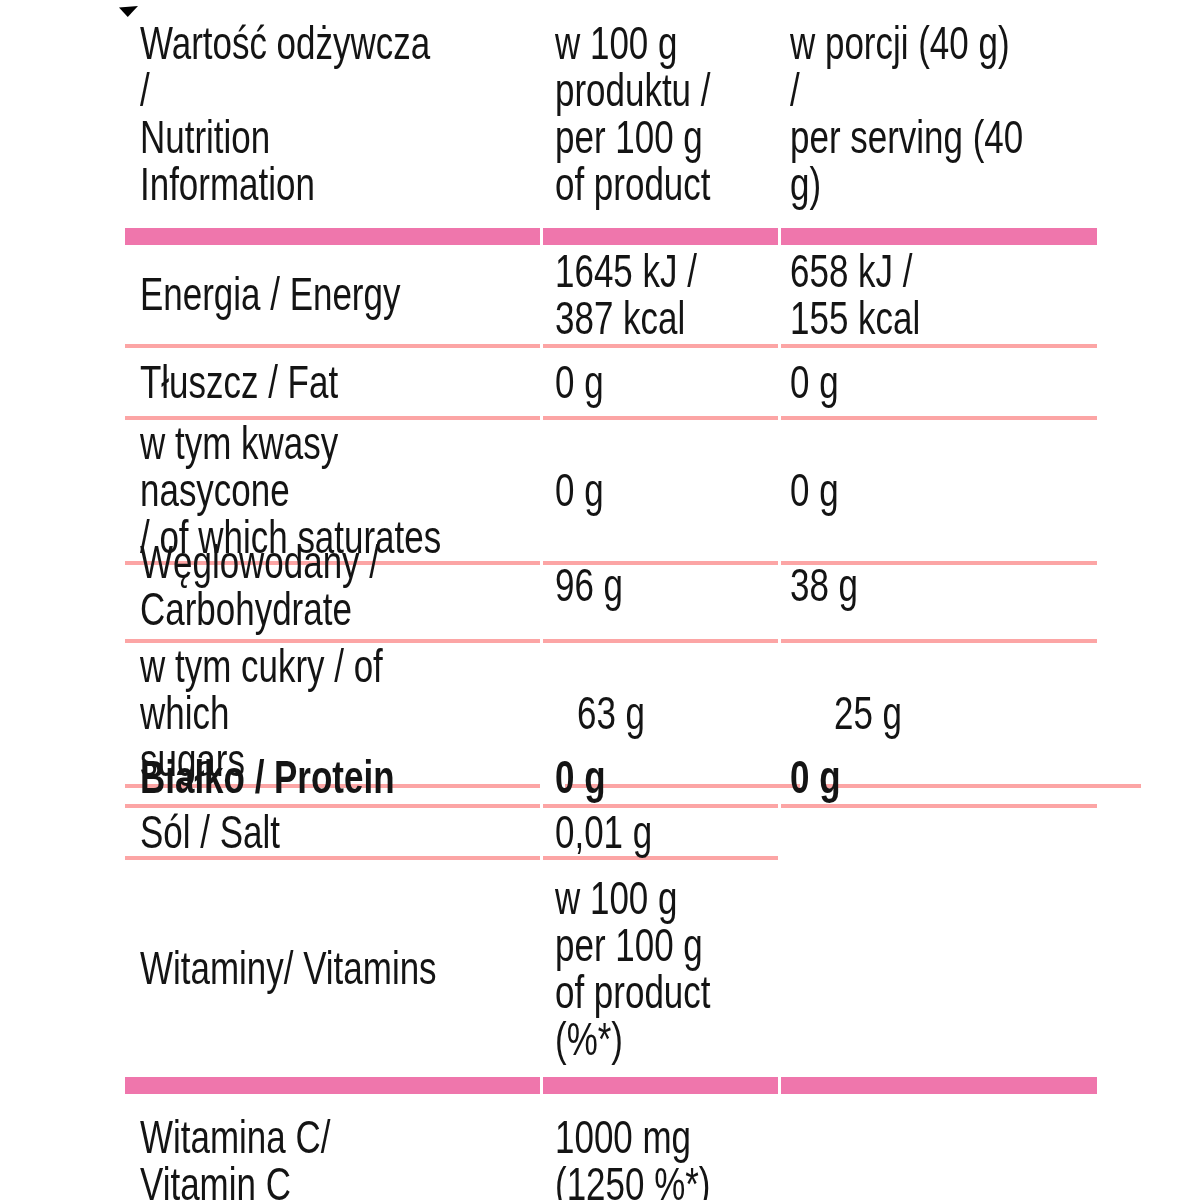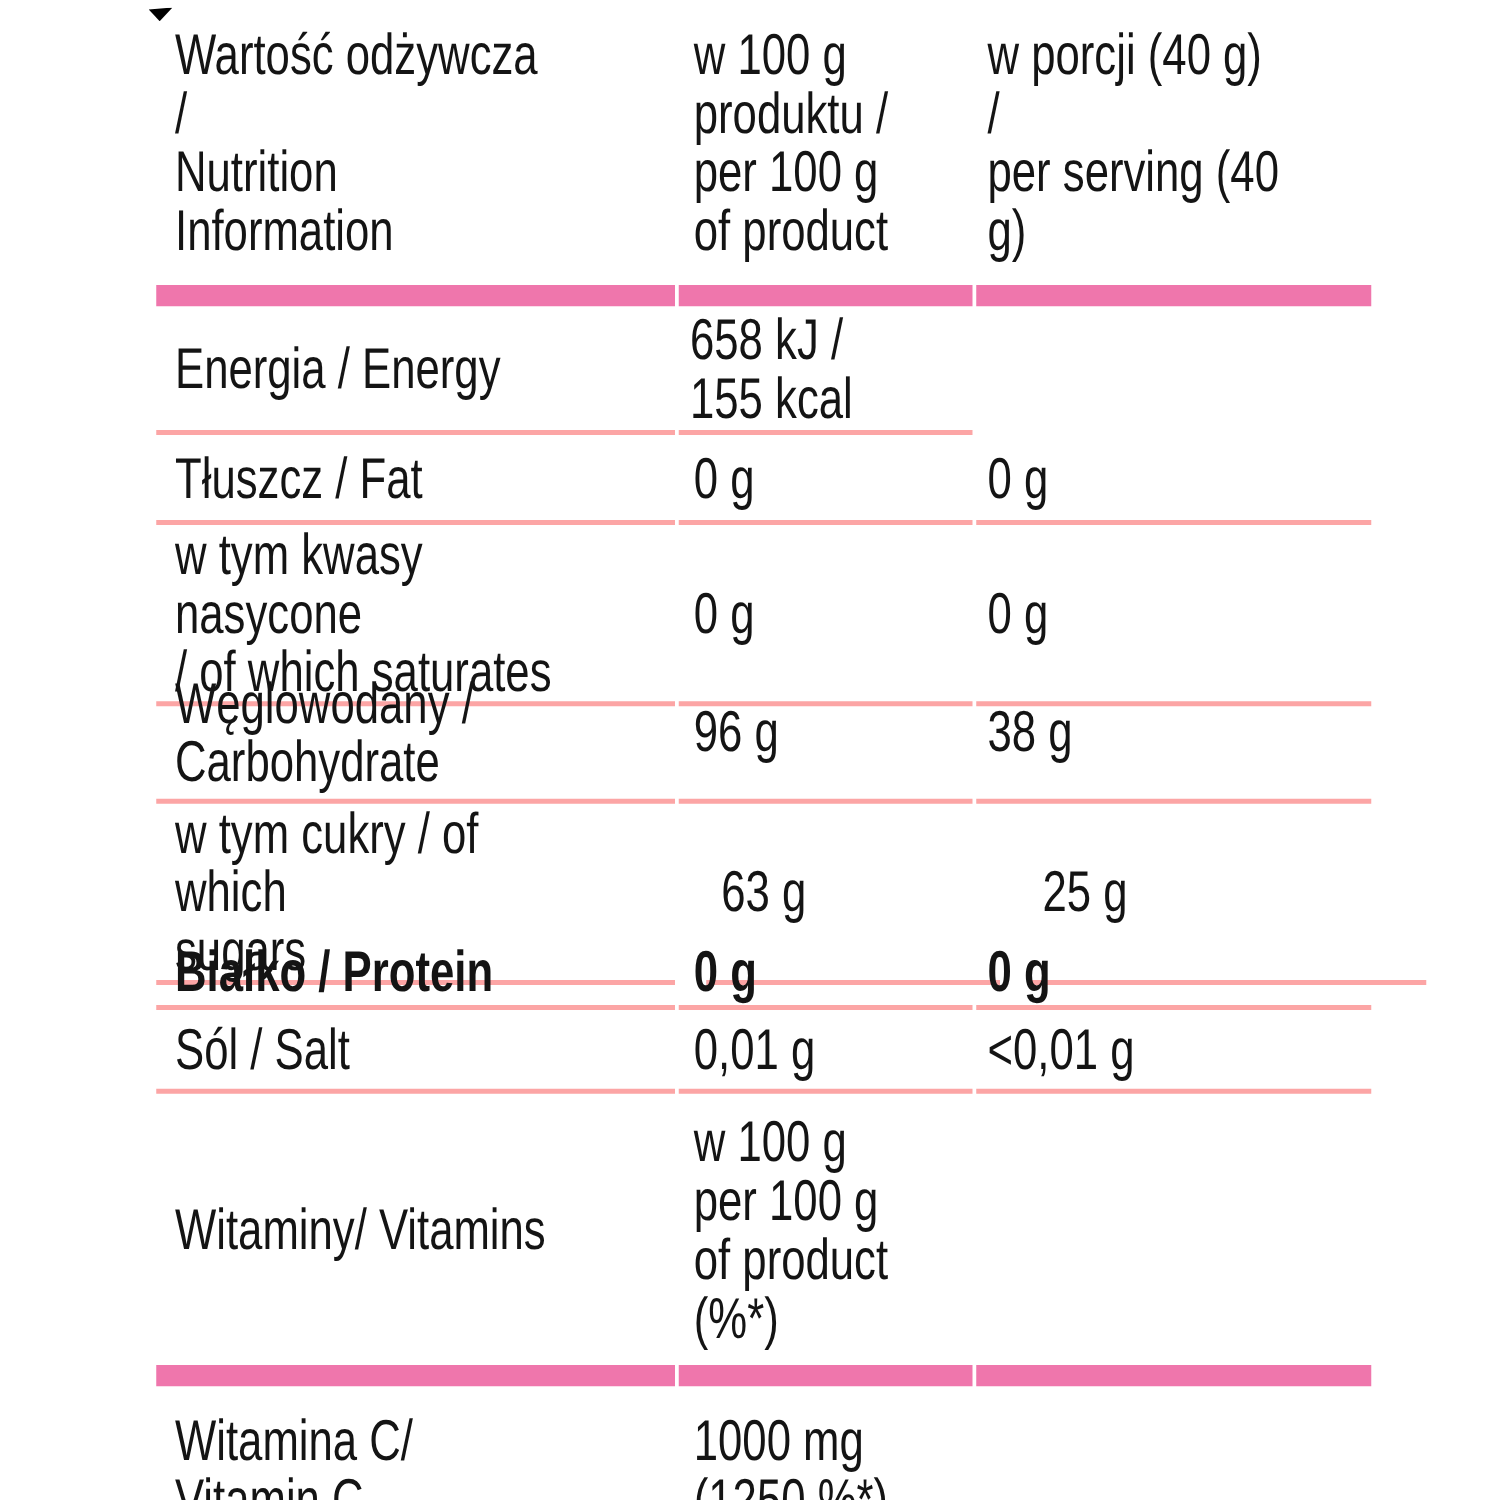--- a/index.html
+++ b/index.html
@@ -63,21 +63,21 @@
   .bar { height: 17px; }
   .bar .cell { background: #ef76ac; }
   
   .r-header   { height: 228px; }
   .r-energy   { height: 103px; }
   .r-fat      { height: 72px;  }
   .r-sat      { height: 112px; }
   .r-carb     { height: 111px; }
   .r-sugar    { height: 107px; gap: 25px; }
   .r-protein  { height: 58px; font-weight: bold;  }
-  .r-salt     { height: 67px;  }
+  .r-salt     { height: 52px;  }
   .r-vitamins { height: 217px; }
   .r-vitc     { height: 134px; }
 </style>
 </head>
 <body>
 
 <div class="stage">
 
   <div class="corner-mark"></div>
 
@@ -103,20 +103,24 @@
     <div class="row bar">
       <div class="cell"></div>
       <div class="cell"></div>
       <div class="cell"></div>
     </div>
 
     <div class="row sep r-energy">
       <div class="cell c1">
         <span class="txt">Energia / Energy</span>
       </div>
+      <div class="cell c2">
+        <span class="txt">1645 kJ /
+387 kcal</span>
+      </div>
       <div class="cell c3">
         <span class="txt">658 kJ /
 155 kcal</span>
       </div>
     </div>
 
     <div class="row sep r-fat">
       <div class="cell c1">
         <span class="txt">Tłuszcz / Fat</span>
       </div>
@@ -178,23 +182,20 @@
         <span class="txt">0 g</span>
       </div>
     </div>
 
     <div class="row sep r-salt">
       <div class="cell c1">
         <span class="txt">Sól / Salt</span>
       </div>
       <div class="cell c2">
         <span class="txt">0,01 g</span>
-      </div>
-      <div class="cell c3">
-        <span class="txt">&lt;0,01 g</span>
       </div>
     </div>
 
     <div class="row r-vitamins">
       <div class="cell c1">
         <span class="txt">Witaminy/ Vitamins</span>
       </div>
       <div class="cell c2">
         <span class="txt">w 100 g
 per 100 g

